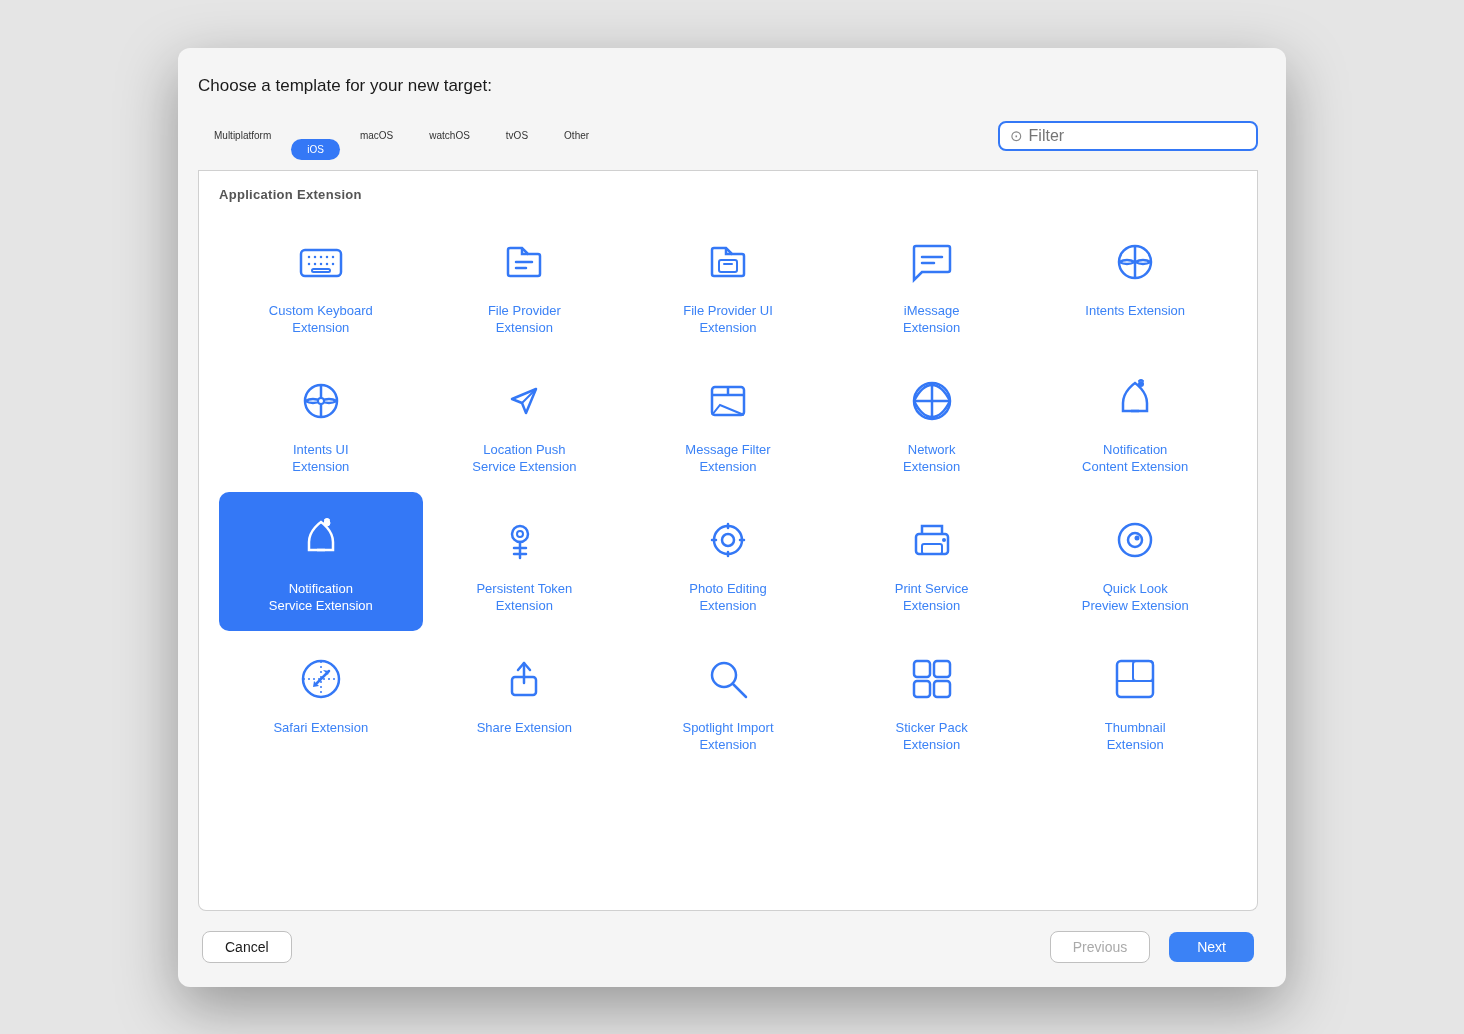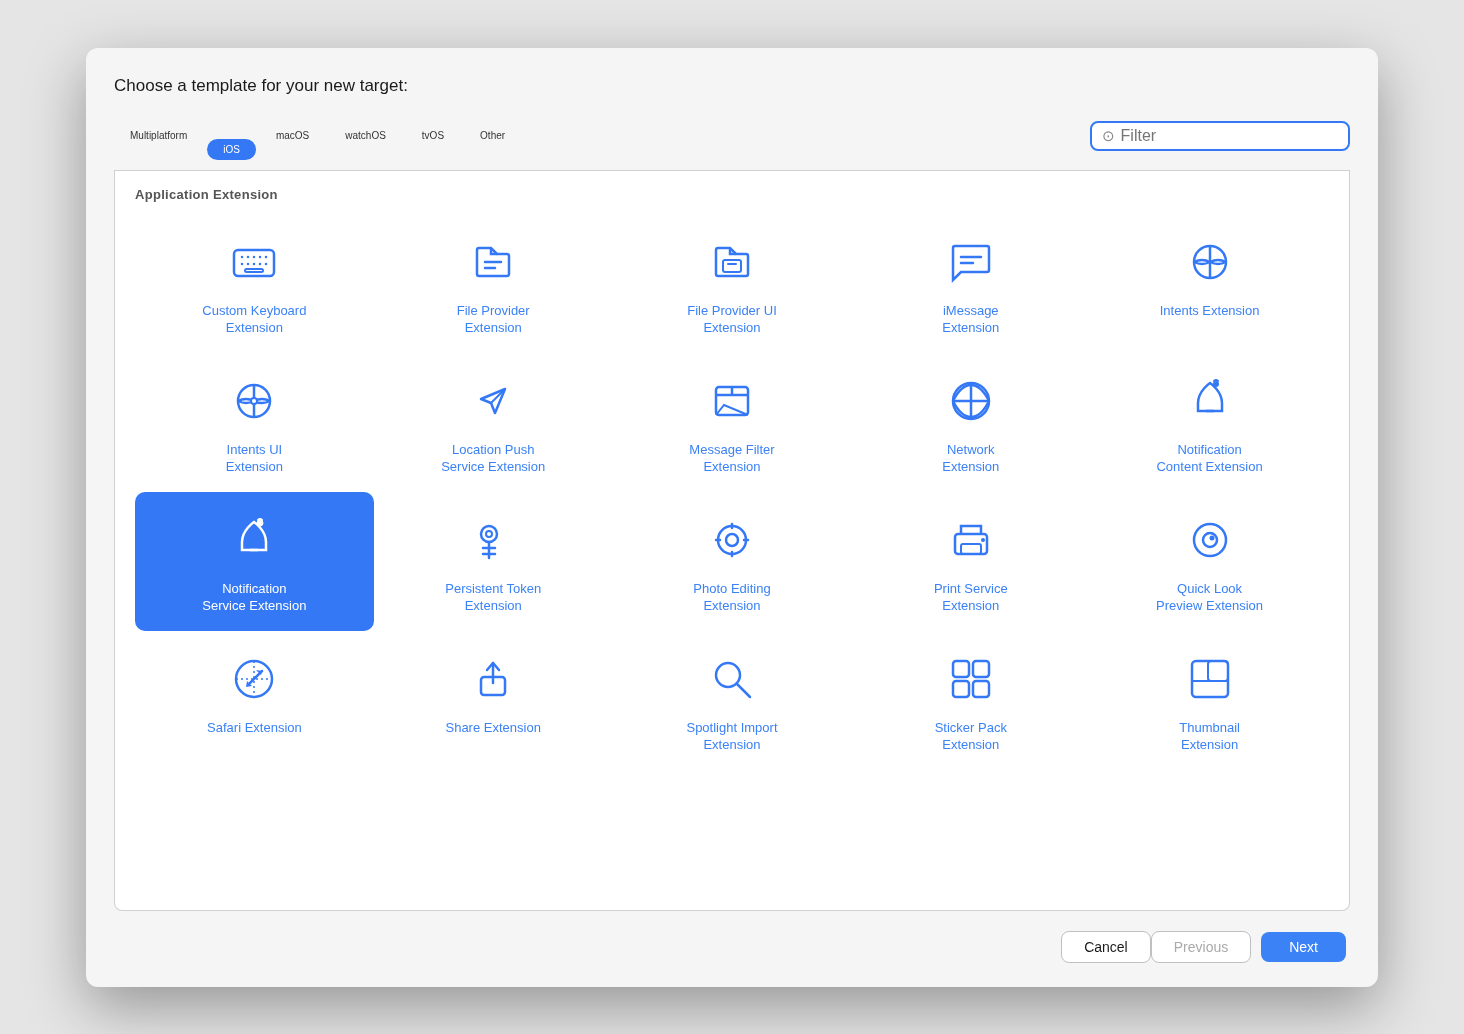--- a/index.html
+++ b/index.html
@@ -7,24 +7,24 @@
       font-family: -apple-system, BlinkMacSystemFont, "SF Pro Text", "Helvetica Neue", sans-serif;
       background: #e5e5e5;
       display: flex;
       align-items: center;
       justify-content: center;
       min-height: 100vh;
     }
     .dialog {
       background: #f5f5f5;
       border-radius: 12px;
-      width: 1292px;
+      width: 1108px;
       box-shadow: 0 20px 60px rgba(0,0,0,0.35);
       overflow: hidden;
-      padding: 28px 28px 24px 28px;
+      padding: 28px 28px 24px 20px;
     }
     .dialog-title {
       font-size: 17px;
       font-weight: 400;
       color: #1a1a1a;
       margin-bottom: 16px;
     }
     .tabs-and-filter {
       display: flex;
       align-items: center;
@@ -135,36 +135,36 @@
     }
     .item-label {
       font-size: 13px;
       color: #3b82f6;
       line-height: 1.35;
       font-weight: 400;
     }
     .bottom-bar {
       display: flex;
       align-items: center;
-      justify-content: flex-end;
+      justify-content: space-between;
       margin-top: 20px;
       padding: 0 4px;
     }
     .btn-cancel {
       padding: 7px 22px;
       border: 1px solid #c0c0c0;
       border-radius: 8px;
       background: white;
       font-size: 14px;
       cursor: pointer;
       color: #1a1a1a;
     }
     .right-buttons {
       display: flex;
-      gap: 10px;
+      gap: 19px;
       align-items: center;
     }
     .btn-previous {
       padding: 7px 22px;
       border: 1px solid #c0c0c0;
       border-radius: 8px;
       background: white;
       font-size: 14px;
       color: #aaa;
       cursor: not-allowed;

